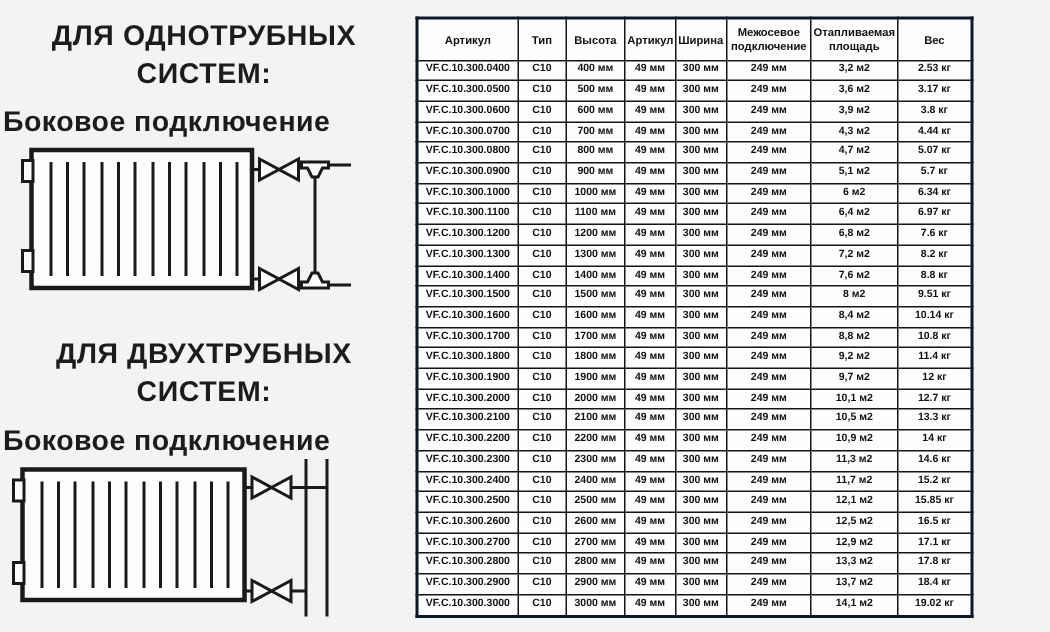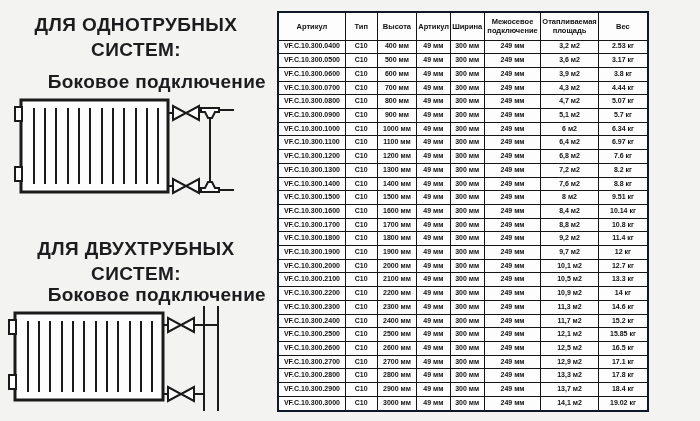--- a/index.html
+++ b/index.html
@@ -15,21 +15,21 @@
 
   
   .left-panel { position:absolute; left:0; top:0; width:272px; height:421px; }
   .sec-title {
     position:absolute; left:20px; width:232px;
     text-align:center; font-weight:bold; font-size:19px; line-height:1.32;
     letter-spacing:.4px; color:#1c1c1e;
   }
   .sec-subtitle {
     position:absolute; left:2px; width:264px;
-    text-align:right; font-weight:bold; font-size:19px;
+    text-align:left; font-weight:bold; font-size:19px;
     letter-spacing:.3px; color:#1c1c1e;
   }
   .diag { position:absolute; left:8px; }
 
   
   .table-wrap { position:absolute; left:277px; top:11px; width:420px; height:401px; }
   table.spec {
     width:372px; height:401px;
     border-collapse:collapse; table-layout:fixed;
     background:#fdfdfd;
@@ -80,21 +80,21 @@
           <g>
             <polygon points="165,85 165,99 178,92"></polygon>
             <polygon points="191,85 191,99 178,92"></polygon>
           </g>
           <polygon points="193,14 211,14 211,18 207,18 204,24 200,24 197,18 193,18"></polygon>
           <polygon points="193,98 193,94 197,94 200,88 204,88 207,94 211,94 211,98"></polygon>
         </g>
       </g>
     </svg>
 
-    <div class="sec-title" style="top:236px">ДЛЯ ДВУХТРУБНЫХ СИСТЕМ:</div>
+    <div class="sec-title" style="top:224px">ДЛЯ ДВУХТРУБНЫХ СИСТЕМ:</div>
 
     <div class="sec-subtitle" style="top:284px">Боковое подключение</div>
 
     <svg class="diag" style="top:303px" width="235" height="114" viewBox="0 0 235 114">
       <g stroke="#1a1a1a" fill="none">
         <g>
           <rect x="7" y="10" width="148" height="87" fill="#fdfdfd" stroke-width="3"></rect>
           <rect x="1" y="17" width="7" height="14" fill="#fdfdfd" stroke-width="2"></rect>
           <rect x="1" y="72" width="7" height="14" fill="#fdfdfd" stroke-width="2"></rect>
           <path stroke-width="2" d="M20,18V89 M31,18V89 M42,18V89 M54,18V89 M65,18V89 M76,18V89 M88,18V89 M99,18V89 M110,18V89 M122,18V89 M133,18V89 M144,18V89"></path>

